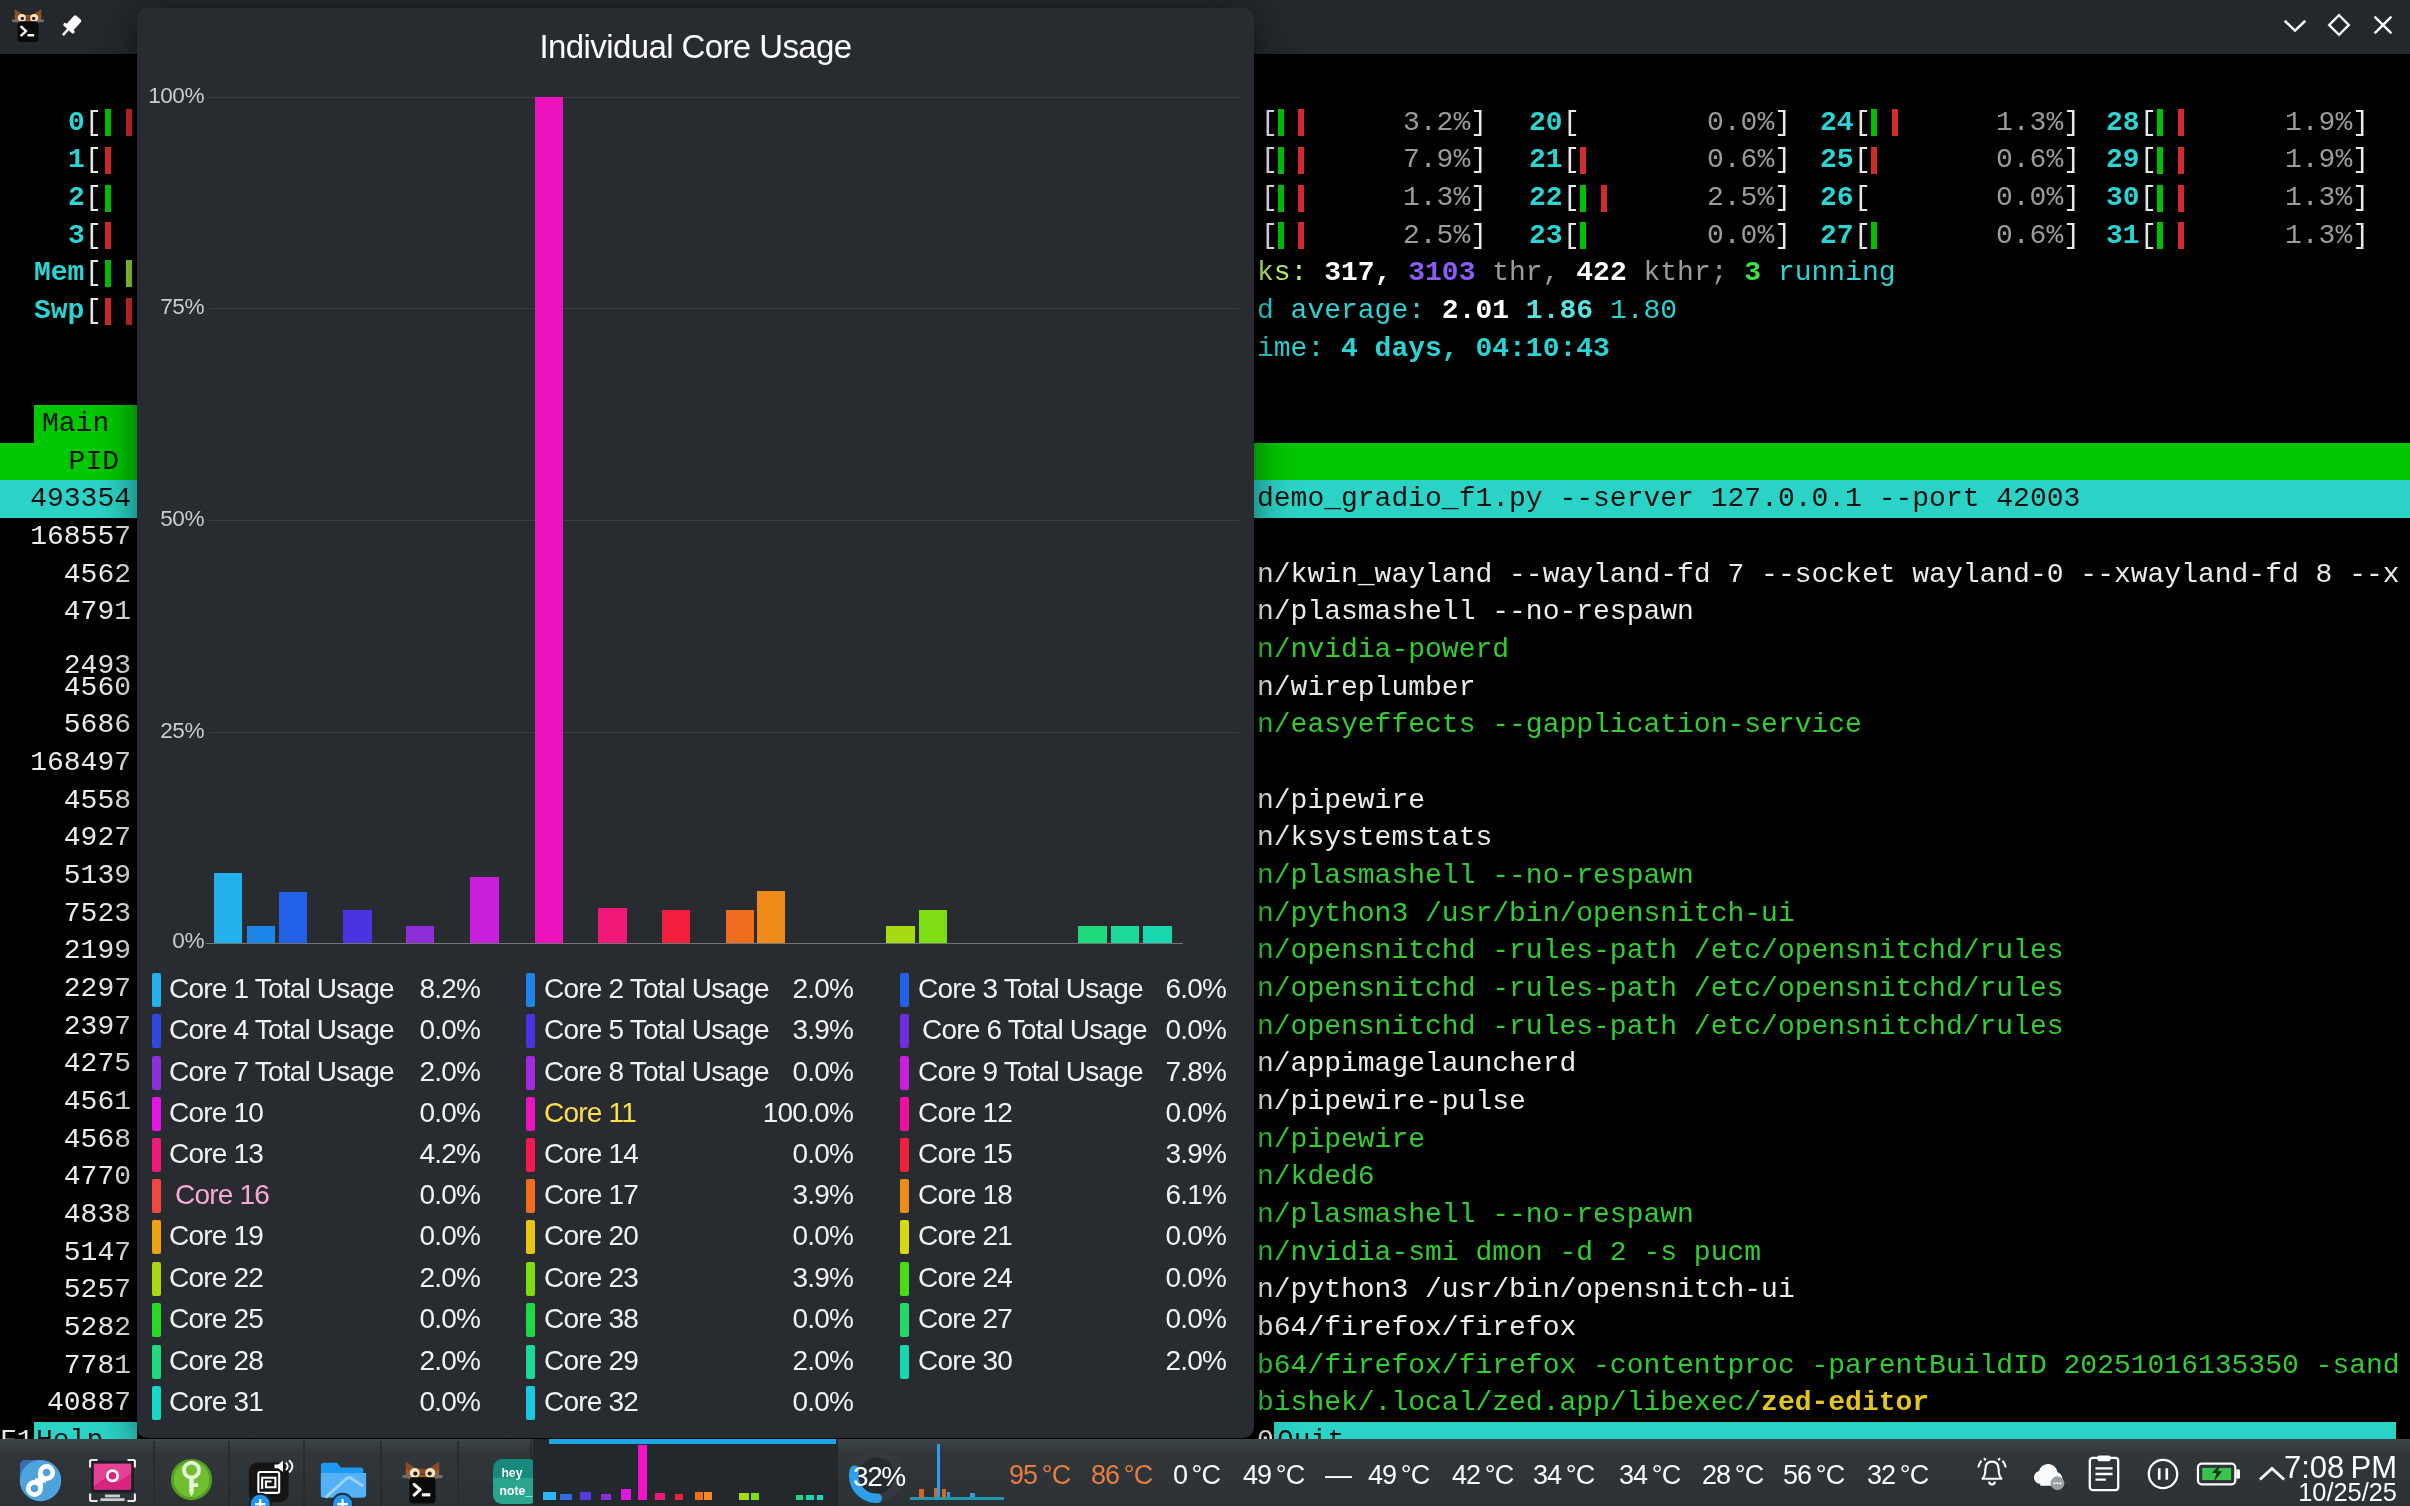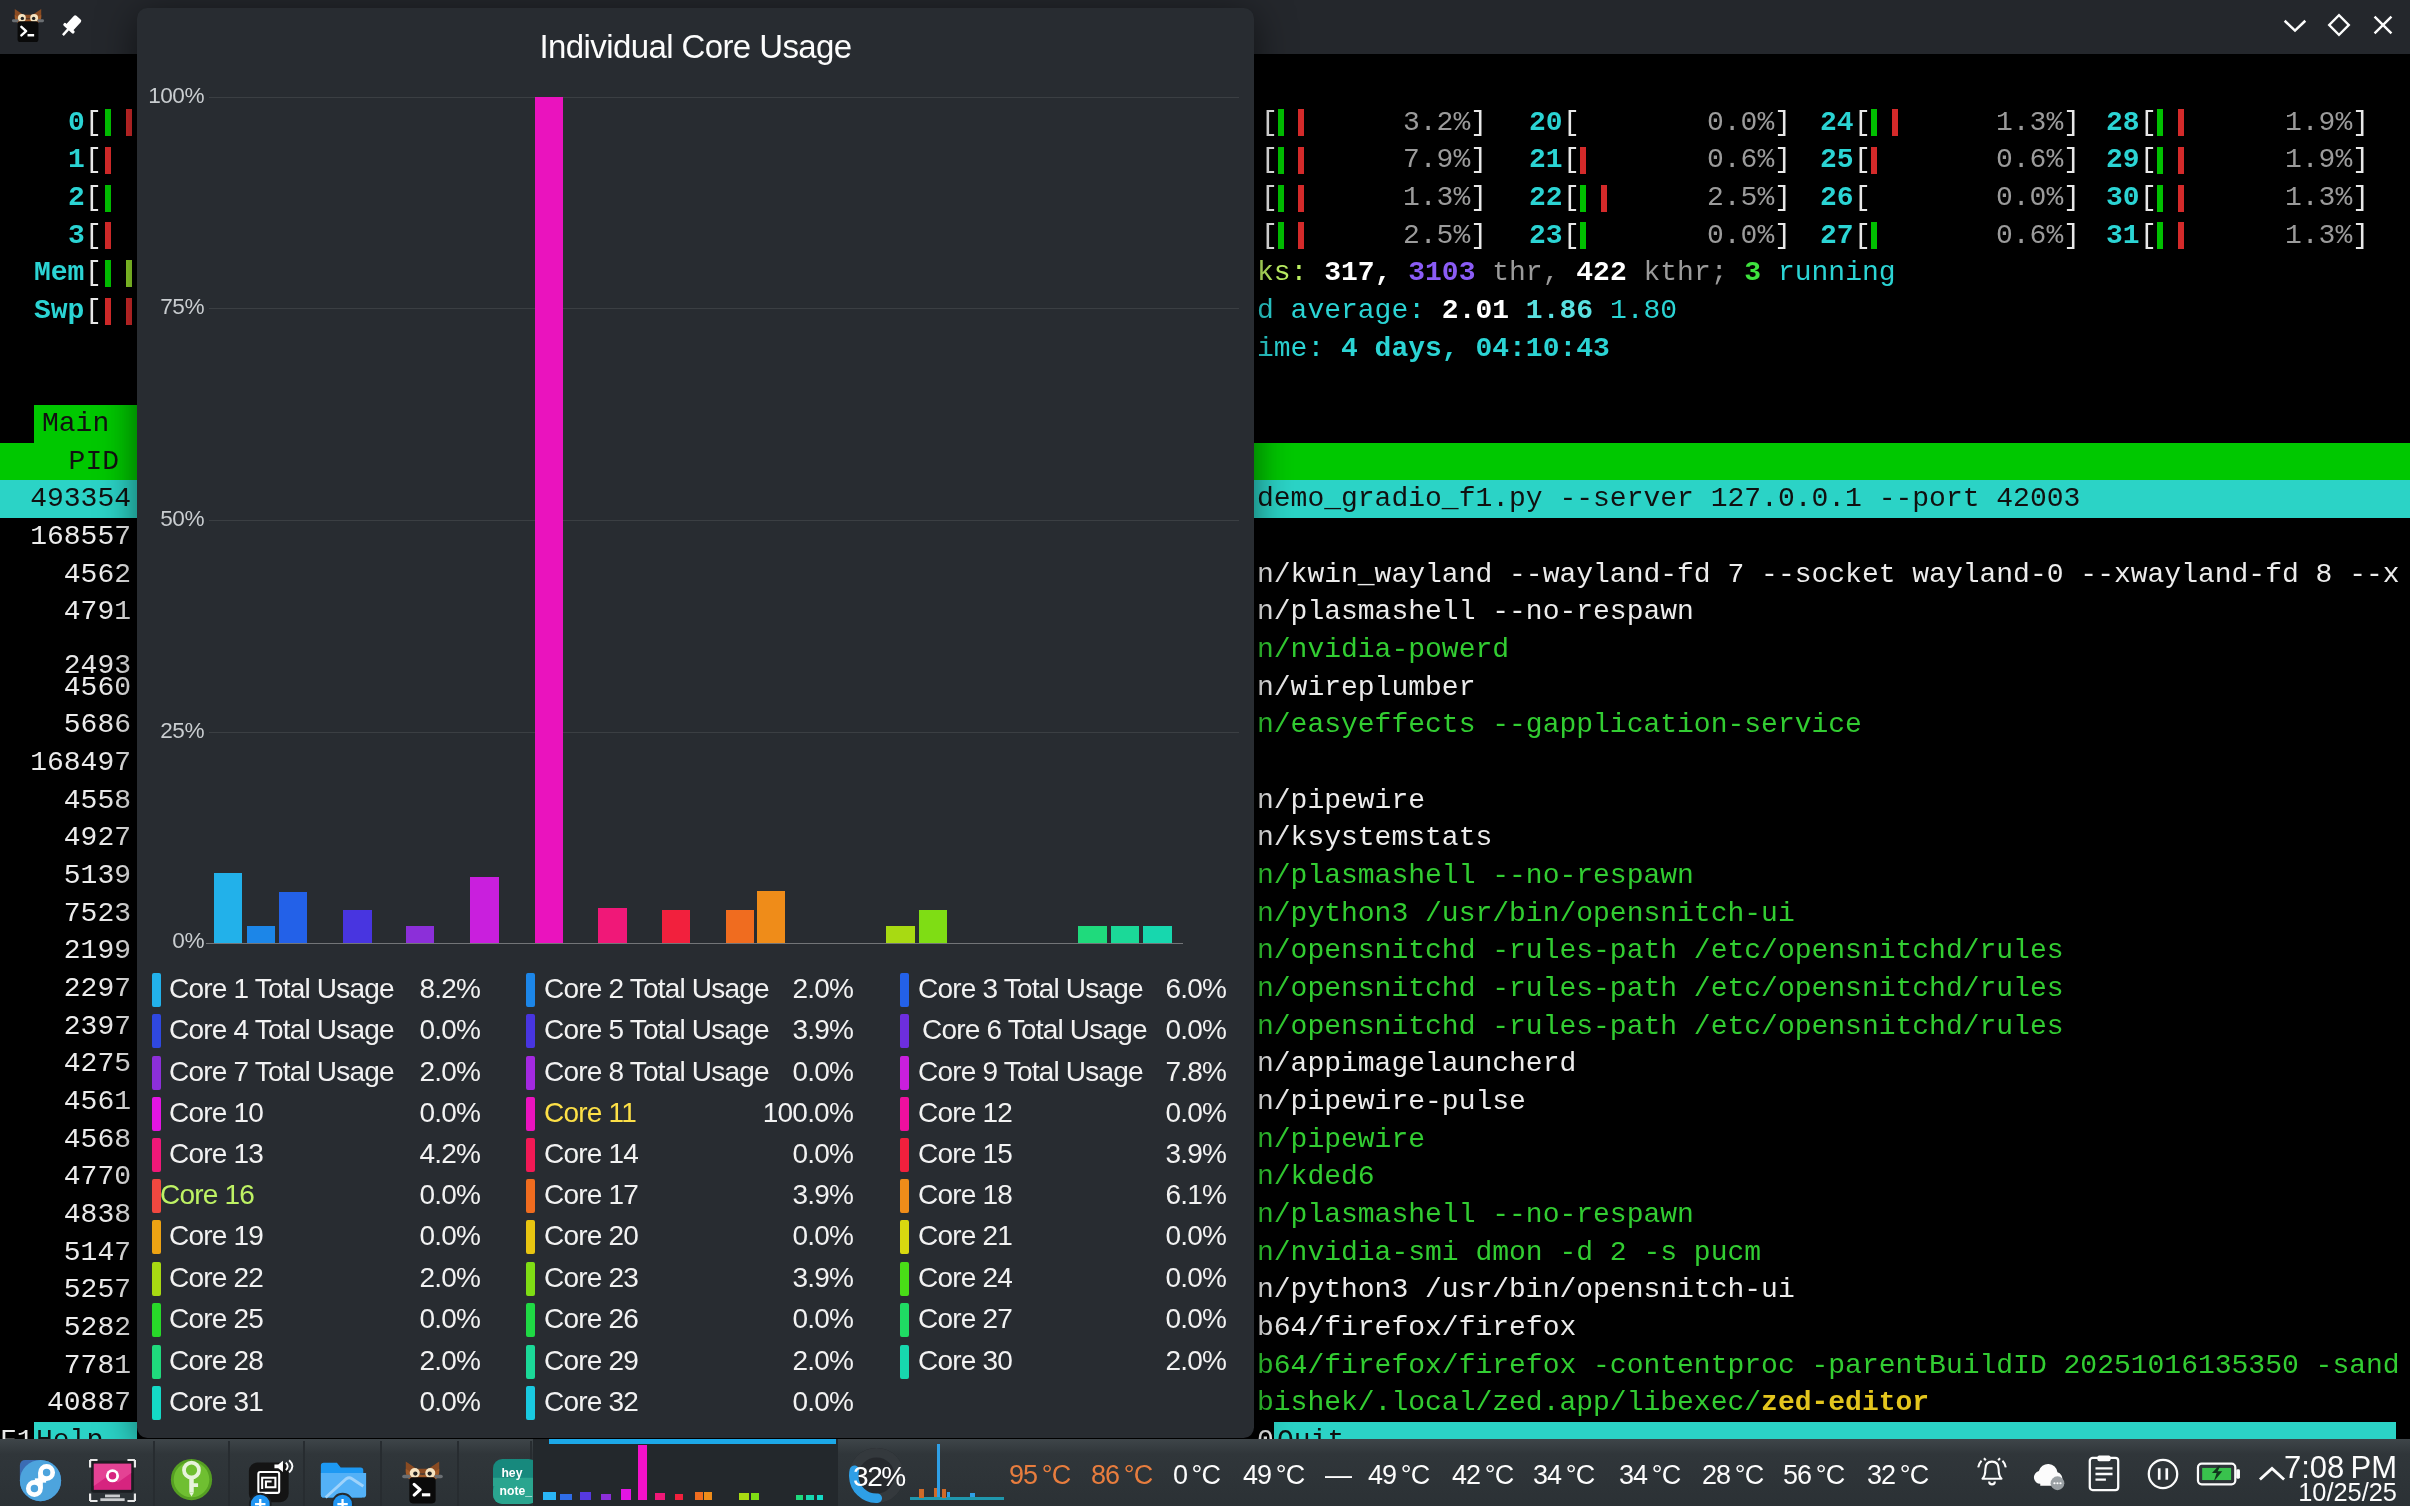--- a/index.html
+++ b/index.html
@@ -260,21 +260,21 @@
 <div class="abs" style="left:152px;top:1138px;width:9.4px;height:34px;border-radius:1.9px;background:#f01878"></div>
 <div class="abs" style="left:169px;top:1138px;font:28px 'Liberation Sans',sans-serif;letter-spacing:-0.8px;color:#f2f2f2">Core 13</div>
 <div class="abs" style="right:1930px;top:1138px;font:28px 'Liberation Sans',sans-serif;letter-spacing:-0.8px;color:#f2f2f2">4.2%</div>
 <div class="abs" style="left:526px;top:1138px;width:9.4px;height:34px;border-radius:1.9px;background:#f21955"></div>
 <div class="abs" style="left:544px;top:1138px;font:28px 'Liberation Sans',sans-serif;letter-spacing:-0.8px;color:#f2f2f2">Core 14</div>
 <div class="abs" style="right:1557px;top:1138px;font:28px 'Liberation Sans',sans-serif;letter-spacing:-0.8px;color:#f2f2f2">0.0%</div>
 <div class="abs" style="left:900px;top:1138px;width:9.4px;height:34px;border-radius:1.9px;background:#f2203d"></div>
 <div class="abs" style="left:918px;top:1138px;font:28px 'Liberation Sans',sans-serif;letter-spacing:-0.8px;color:#f2f2f2">Core 15</div>
 <div class="abs" style="right:1184px;top:1138px;font:28px 'Liberation Sans',sans-serif;letter-spacing:-0.8px;color:#f2f2f2">3.9%</div>
 <div class="abs" style="left:152px;top:1179px;width:9.4px;height:34px;border-radius:1.9px;background:#f04840"></div>
-<div class="abs" style="left:160px;top:1179px;font:28px 'Liberation Sans',sans-serif;letter-spacing:-0.8px;color:#bef264">Core 16</div>
+<div class="abs" style="left:175px;top:1179px;font:28px 'Liberation Sans',sans-serif;letter-spacing:-0.8px;color:#f9a8d4">Core 16</div>
 <div class="abs" style="right:1930px;top:1179px;font:28px 'Liberation Sans',sans-serif;letter-spacing:-0.8px;color:#f2f2f2">0.0%</div>
 <div class="abs" style="left:526px;top:1179px;width:9.4px;height:34px;border-radius:1.9px;background:#f06c1f"></div>
 <div class="abs" style="left:544px;top:1179px;font:28px 'Liberation Sans',sans-serif;letter-spacing:-0.8px;color:#f2f2f2">Core 17</div>
 <div class="abs" style="right:1557px;top:1179px;font:28px 'Liberation Sans',sans-serif;letter-spacing:-0.8px;color:#f2f2f2">3.9%</div>
 <div class="abs" style="left:900px;top:1179px;width:9.4px;height:34px;border-radius:1.9px;background:#ef8c19"></div>
 <div class="abs" style="left:918px;top:1179px;font:28px 'Liberation Sans',sans-serif;letter-spacing:-0.8px;color:#f2f2f2">Core 18</div>
 <div class="abs" style="right:1184px;top:1179px;font:28px 'Liberation Sans',sans-serif;letter-spacing:-0.8px;color:#f2f2f2">6.1%</div>
 <div class="abs" style="left:152px;top:1220px;width:9.4px;height:34px;border-radius:1.9px;background:#eda313"></div>
 <div class="abs" style="left:169px;top:1220px;font:28px 'Liberation Sans',sans-serif;letter-spacing:-0.8px;color:#f2f2f2">Core 19</div>
 <div class="abs" style="right:1930px;top:1220px;font:28px 'Liberation Sans',sans-serif;letter-spacing:-0.8px;color:#f2f2f2">0.0%</div>
@@ -290,21 +290,21 @@
 <div class="abs" style="left:526px;top:1262px;width:9.4px;height:34px;border-radius:1.9px;background:#7fdd14"></div>
 <div class="abs" style="left:544px;top:1262px;font:28px 'Liberation Sans',sans-serif;letter-spacing:-0.8px;color:#f2f2f2">Core 23</div>
 <div class="abs" style="right:1557px;top:1262px;font:28px 'Liberation Sans',sans-serif;letter-spacing:-0.8px;color:#f2f2f2">3.9%</div>
 <div class="abs" style="left:900px;top:1262px;width:9.4px;height:34px;border-radius:1.9px;background:#49dd17"></div>
 <div class="abs" style="left:918px;top:1262px;font:28px 'Liberation Sans',sans-serif;letter-spacing:-0.8px;color:#f2f2f2">Core 24</div>
 <div class="abs" style="right:1184px;top:1262px;font:28px 'Liberation Sans',sans-serif;letter-spacing:-0.8px;color:#f2f2f2">0.0%</div>
 <div class="abs" style="left:152px;top:1303px;width:9.4px;height:34px;border-radius:1.9px;background:#28d929"></div>
 <div class="abs" style="left:169px;top:1303px;font:28px 'Liberation Sans',sans-serif;letter-spacing:-0.8px;color:#f2f2f2">Core 25</div>
 <div class="abs" style="right:1930px;top:1303px;font:28px 'Liberation Sans',sans-serif;letter-spacing:-0.8px;color:#f2f2f2">0.0%</div>
 <div class="abs" style="left:526px;top:1303px;width:9.4px;height:34px;border-radius:1.9px;background:#1fd944"></div>
-<div class="abs" style="left:544px;top:1303px;font:28px 'Liberation Sans',sans-serif;letter-spacing:-0.8px;color:#f2f2f2">Core 26</div>
+<div class="abs" style="left:544px;top:1303px;font:28px 'Liberation Sans',sans-serif;letter-spacing:-0.8px;color:#f2f2f2">Core 38</div>
 <div class="abs" style="right:1557px;top:1303px;font:28px 'Liberation Sans',sans-serif;letter-spacing:-0.8px;color:#f2f2f2">0.0%</div>
 <div class="abs" style="left:900px;top:1303px;width:9.4px;height:34px;border-radius:1.9px;background:#1fdb63"></div>
 <div class="abs" style="left:918px;top:1303px;font:28px 'Liberation Sans',sans-serif;letter-spacing:-0.8px;color:#f2f2f2">Core 27</div>
 <div class="abs" style="right:1184px;top:1303px;font:28px 'Liberation Sans',sans-serif;letter-spacing:-0.8px;color:#f2f2f2">0.0%</div>
 <div class="abs" style="left:152px;top:1345px;width:9.4px;height:34px;border-radius:1.9px;background:#1fda7c"></div>
 <div class="abs" style="left:169px;top:1345px;font:28px 'Liberation Sans',sans-serif;letter-spacing:-0.8px;color:#f2f2f2">Core 28</div>
 <div class="abs" style="right:1930px;top:1345px;font:28px 'Liberation Sans',sans-serif;letter-spacing:-0.8px;color:#f2f2f2">2.0%</div>
 <div class="abs" style="left:526px;top:1345px;width:9.4px;height:34px;border-radius:1.9px;background:#1bd998"></div>
 <div class="abs" style="left:544px;top:1345px;font:28px 'Liberation Sans',sans-serif;letter-spacing:-0.8px;color:#f2f2f2">Core 29</div>
 <div class="abs" style="right:1557px;top:1345px;font:28px 'Liberation Sans',sans-serif;letter-spacing:-0.8px;color:#f2f2f2">2.0%</div>

